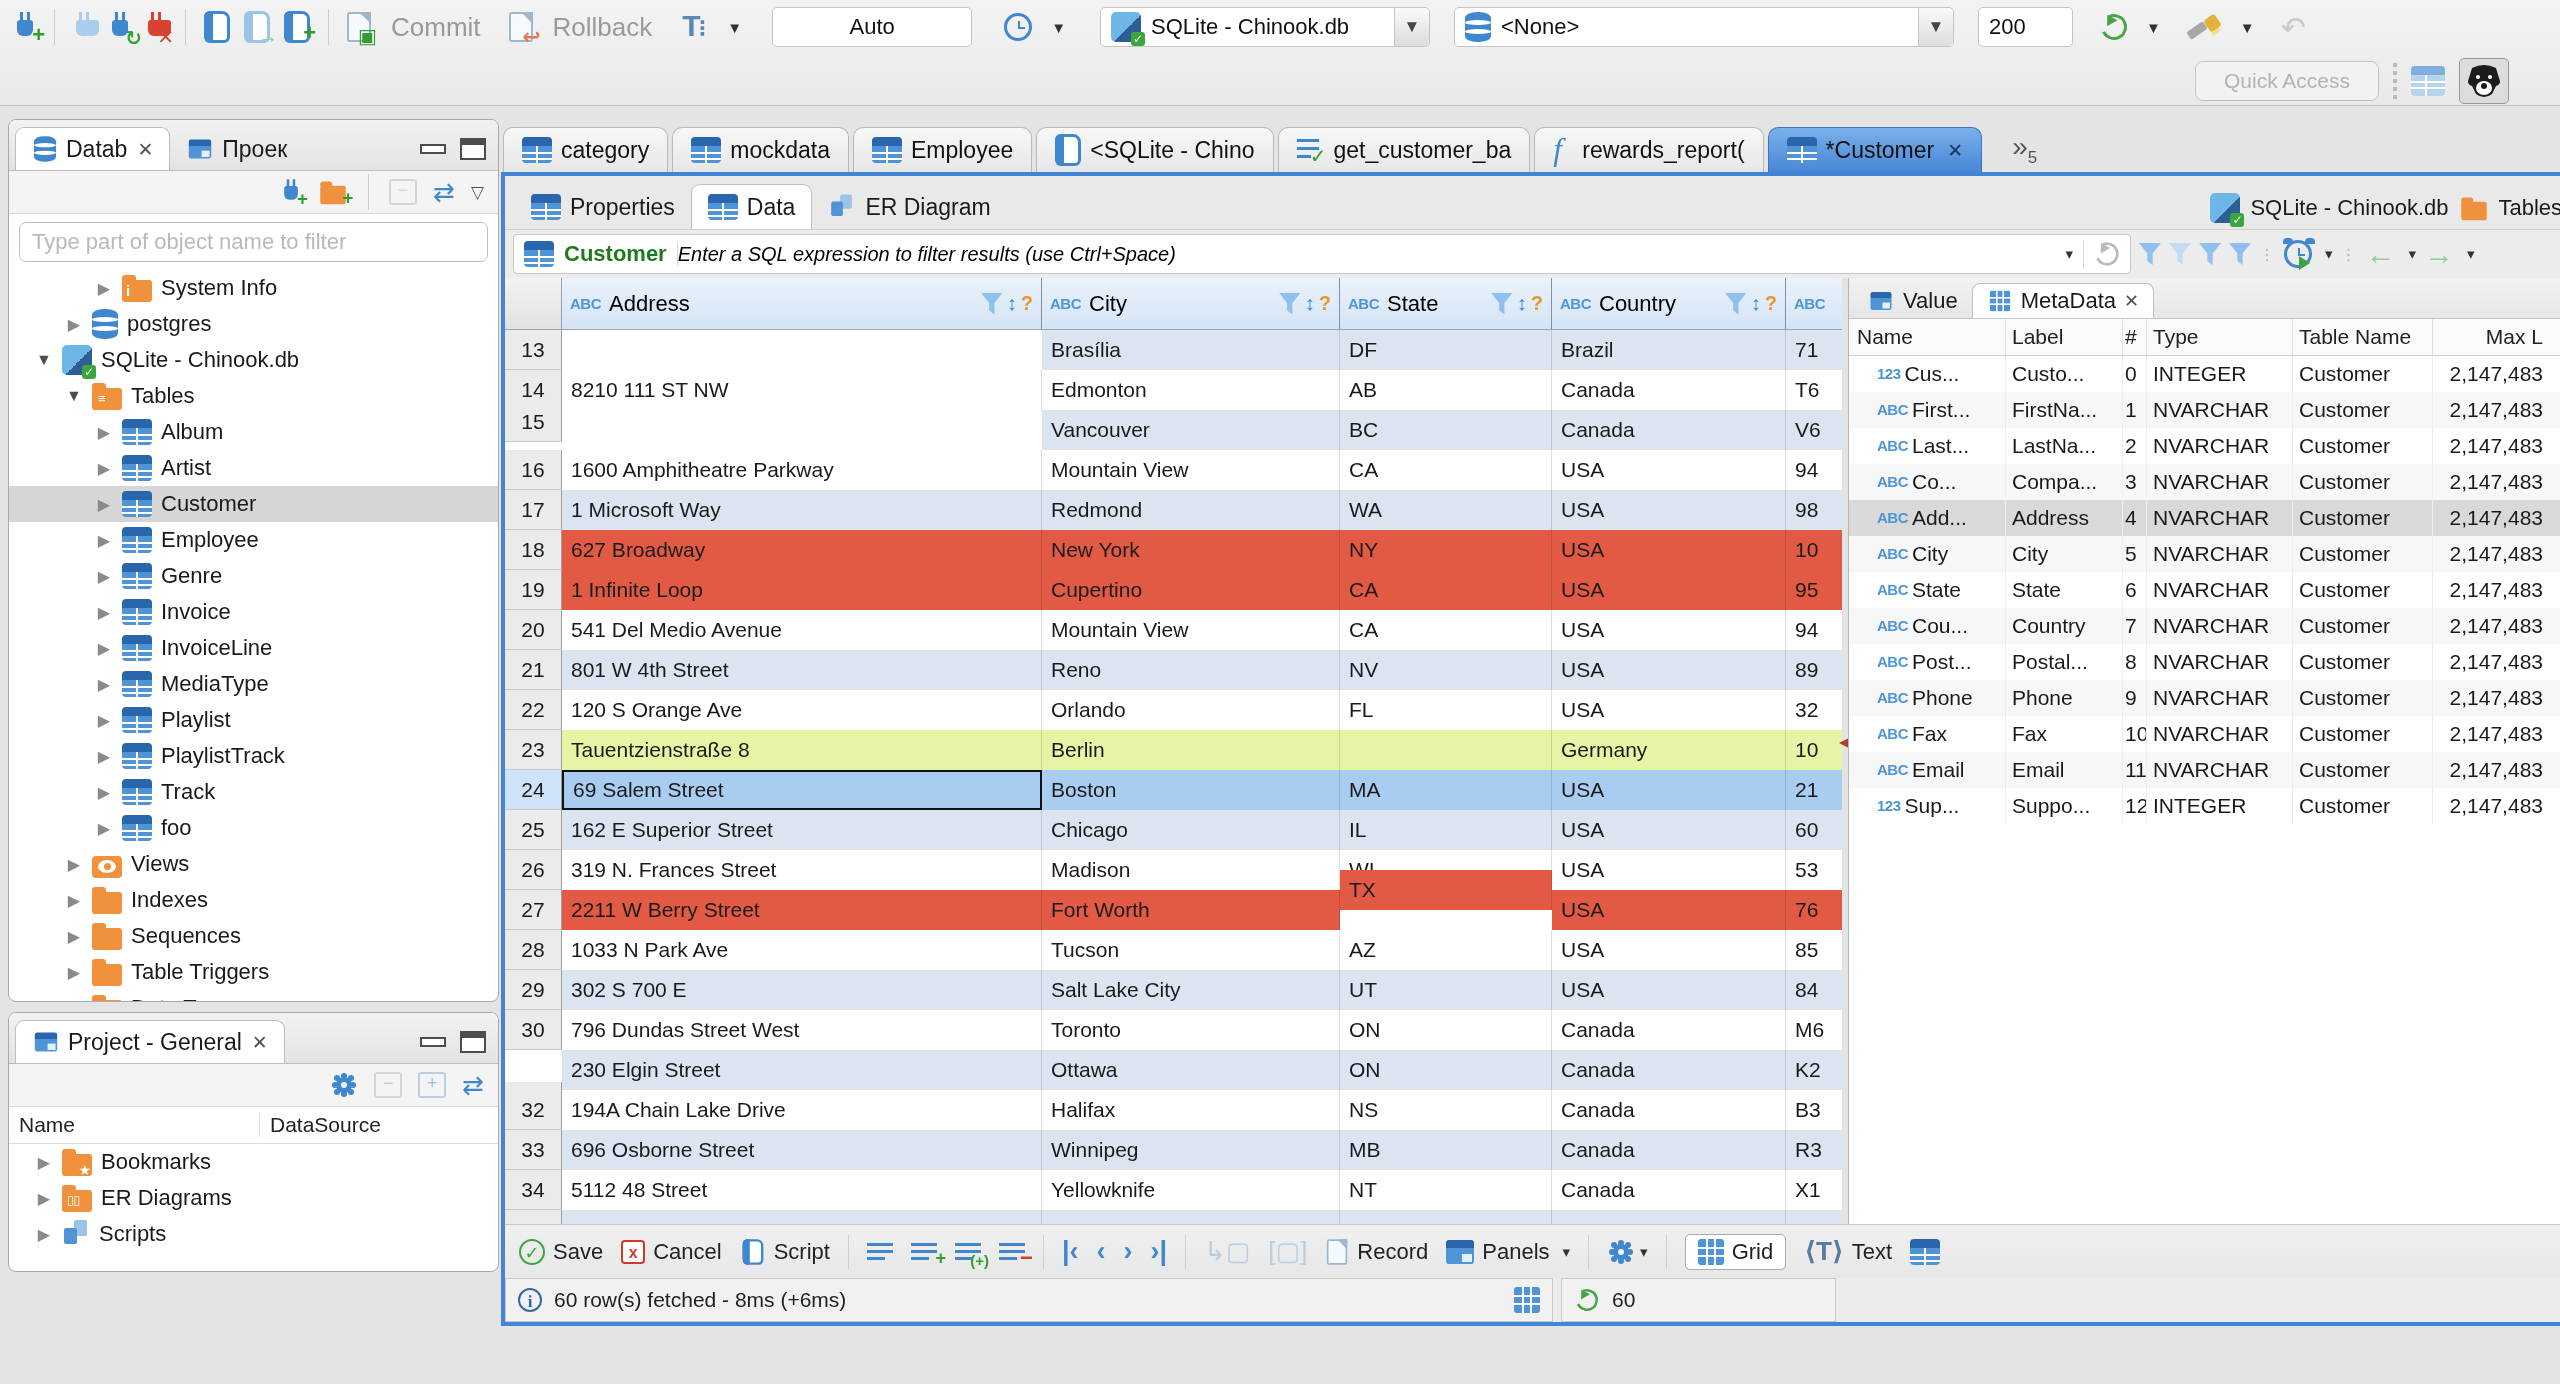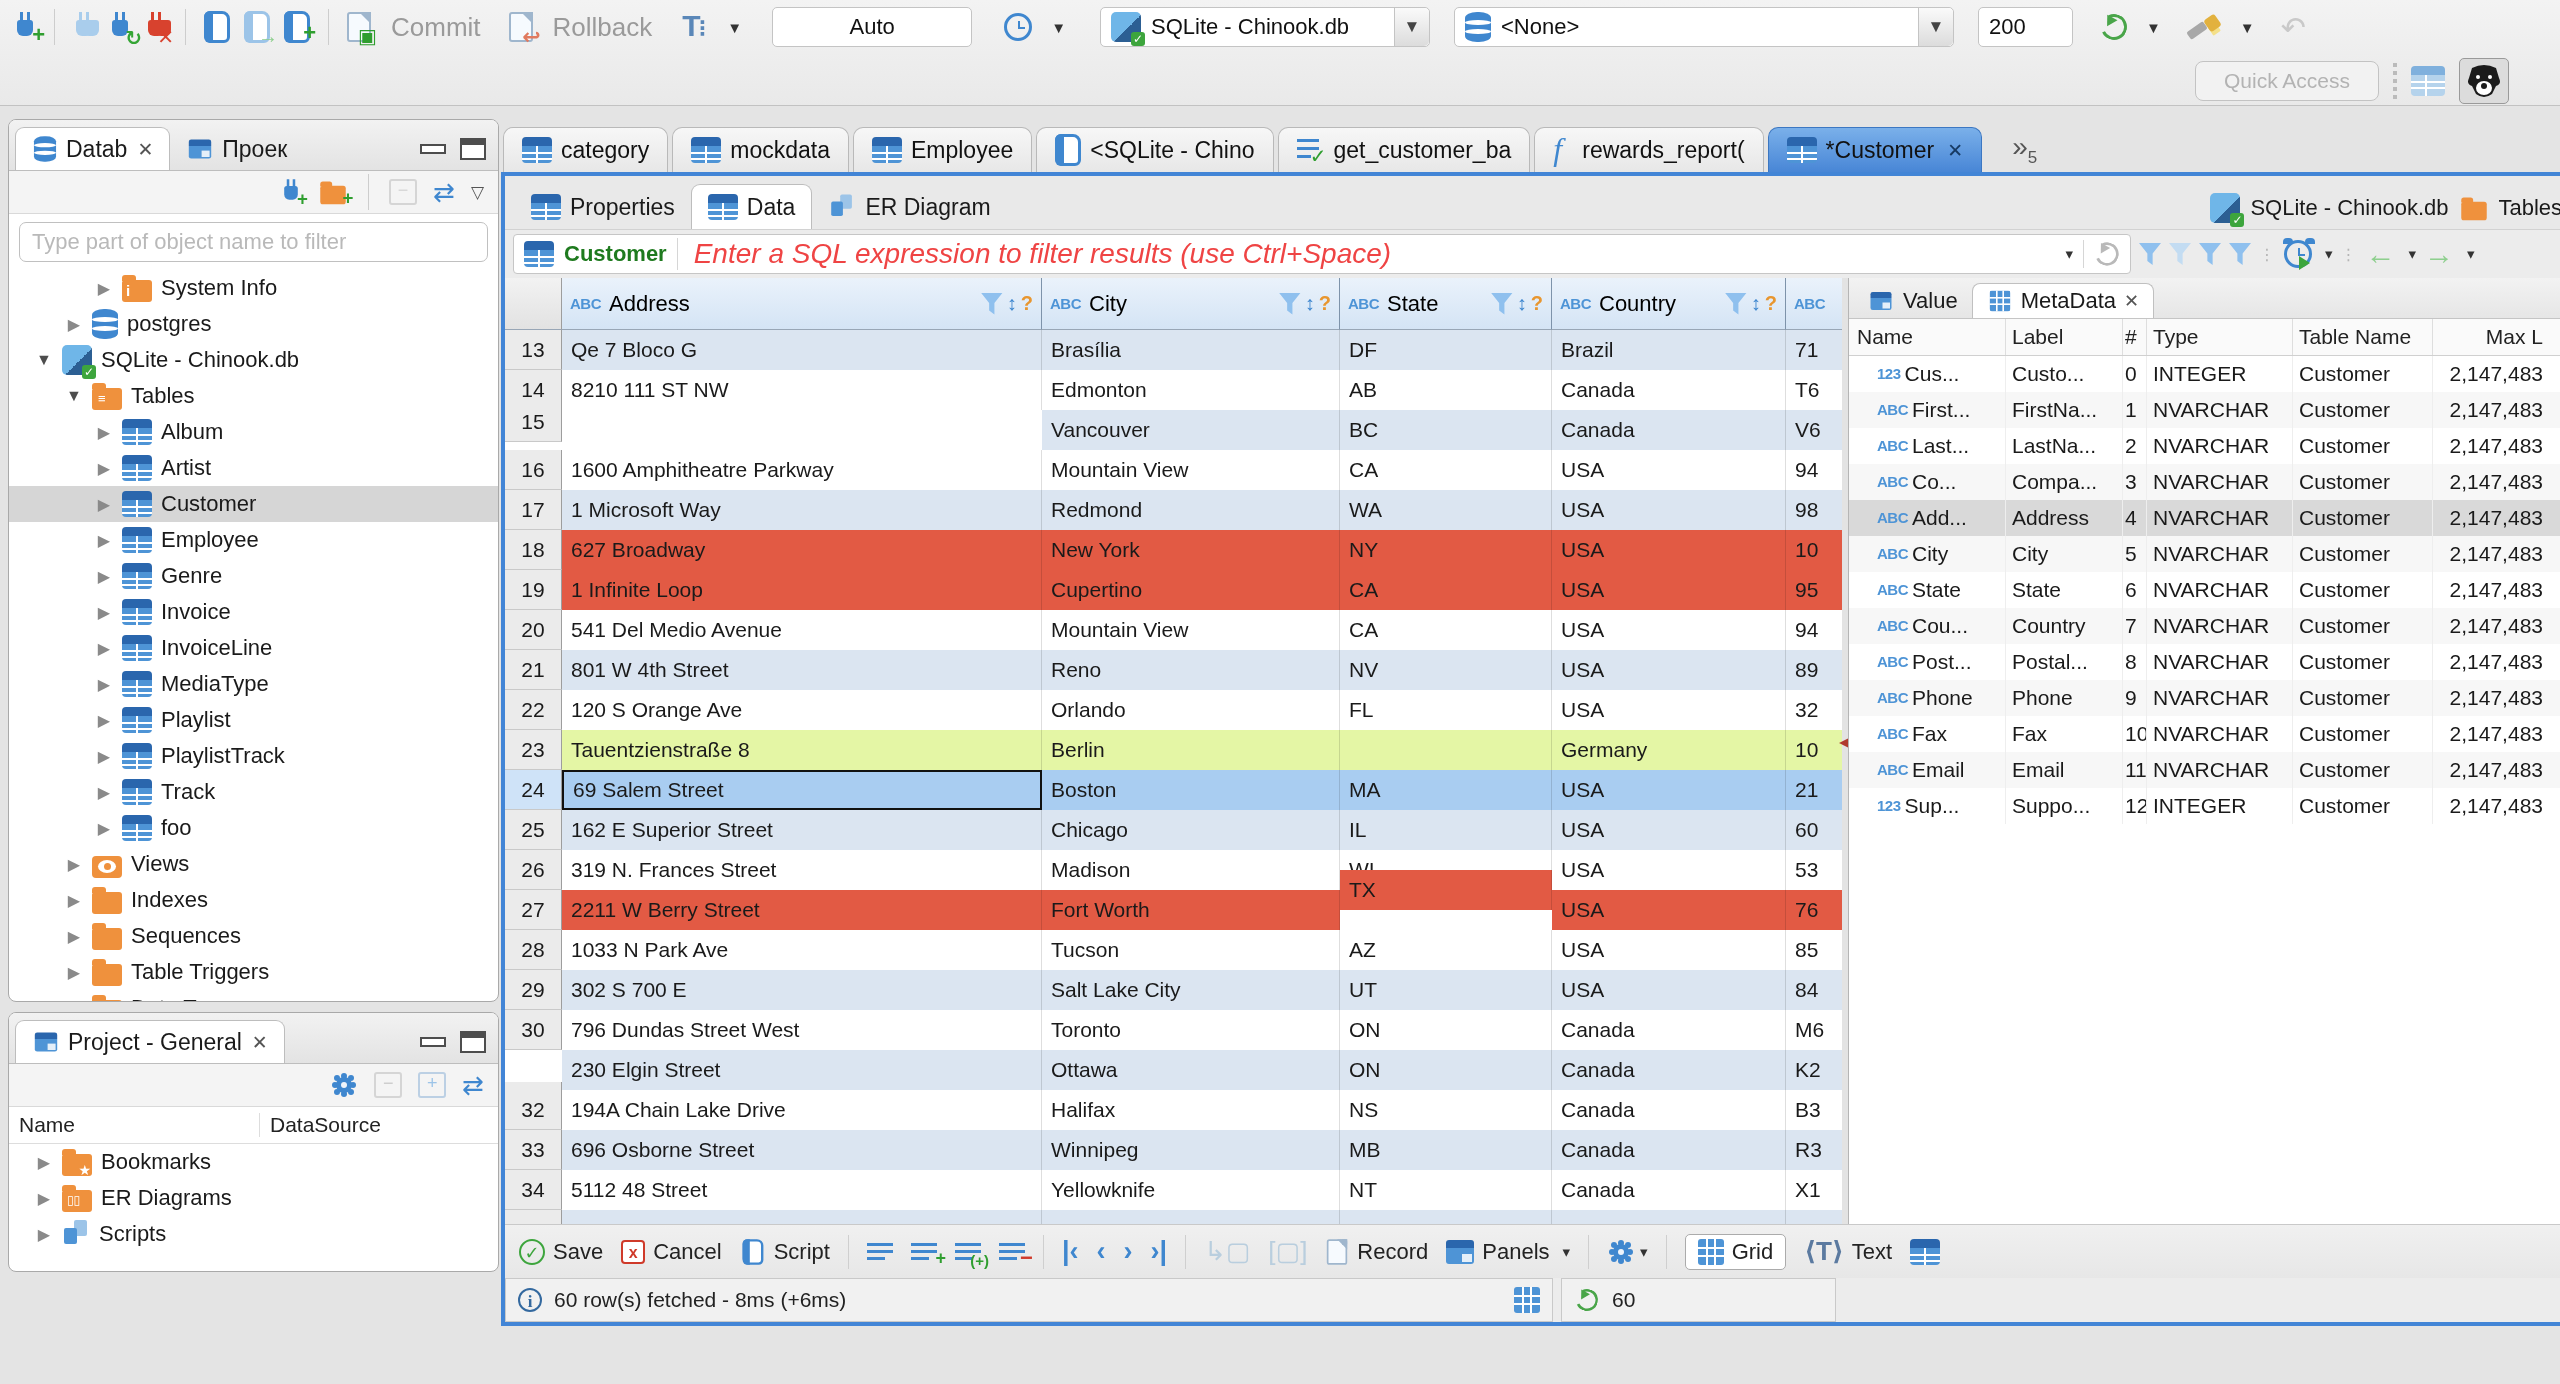--- a/index.html
+++ b/index.html
@@ -151,21 +151,21 @@
 
   #rstabs{position:absolute;left:0;top:0;right:0;height:54px;display:flex;align-items:flex-end;padding-left:10px;background:#e9e9e9;border-bottom:1px solid #d2d2d2;box-sizing:border-box;}
   .rstab{height:44px;display:flex;align-items:center;gap:9px;padding:0 16px;font-size:23px;border-radius:9px 9px 0 0;}
   .rstab.active{background:#fff;border:1px solid #bdbdbd;border-bottom:none;}
   #breadcrumb{margin-left:auto;display:flex;align-items:center;gap:10px;padding-right:16px;font-size:22px;padding-bottom:6px;}
   #breadcrumb .muted{color:#8d8d8d;}
 
   #filterbar{position:absolute;left:0;top:54px;right:0;height:48px;display:flex;align-items:center;padding:0 8px;box-sizing:border-box;gap:8px;}
   #filter-input{flex:0 0 auto;width:1618px;height:40px;background:#fff;border:1px solid #c6c6c6;border-radius:4px;display:flex;align-items:center;padding:0 10px;box-sizing:border-box;gap:10px;}
   #filter-entity{color:#1e7a1e;font-size:22px;font-weight:bold;}
-  #filter-ph{color:#ef4444;font-size:28px;font-style:italic;border-left:1px solid #d6d6d6;padding-left:16px;flex:1;white-space:nowrap;overflow:hidden;}
+  #filter-ph{color:#000000;font-size:20px;font-style:italic;border-left:1px solid #d6d6d6;padding-left:0;flex:1;white-space:nowrap;overflow:hidden;}
   .dots{color:#b5b5b5;font-size:16px;letter-spacing:1px;}
 
   
   #content{position:absolute;left:0;top:102px;right:0;bottom:98px;background:#fff;overflow:hidden;}
   #grid{position:absolute;left:0;top:0;width:1337px;height:100%;background:#fff;}
   .gh{position:absolute;top:0;height:52px;box-sizing:border-box;background:linear-gradient(#eaf2fb,#d4e4f5);border-right:1px solid #7e93aa;border-bottom:1px solid #98a6b6;display:flex;align-items:center;gap:8px;padding:0 8px;font-size:22px;color:#000;}
   .gh .icons{margin-left:auto;display:flex;align-items:center;gap:4px;}
   .gcell{position:absolute;height:40px;line-height:40px;font-size:21px;white-space:nowrap;overflow:hidden;box-sizing:border-box;border-right:1px solid rgba(0,0,0,0.13);padding-left:9px;}
   .gnum{position:absolute;width:57px;height:40px;line-height:40px;text-align:center;font-size:21px;background:#ebebeb;border-right:1px solid #9d9d9d;border-bottom:1px solid #c9c9c9;box-sizing:border-box;}
   .gnum-h{position:absolute;width:57px;height:52px;background:linear-gradient(#f2f2f2,#e2e2e2);border-right:1px solid #9d9d9d;border-bottom:1px solid #98a6b6;box-sizing:border-box;top:0;left:0;}
@@ -604,21 +604,20 @@
               <span class="icons">
                 <span class="ic ic-funnel"></span>
                 <span class="ic-sort">↕</span>
                 <span class="ic-help">?</span>
               </span>
             </div>
             <div class="gh" style="left: 1281px; width: 56px; border-right: none;">
               <span class="mini-type">ABC</span>
             </div>
             <div class="gnum" style="top: 52px;">13</div>
-            <div class="gcell" style="left: 57px; width: 480px; top: 52px; background: rgb(219, 229, 241);">Qe 7 Bloco G</div>
             <div class="gcell" style="left: 537px; width: 298px; top: 52px; background: rgb(219, 229, 241);">Brasília</div>
             <div class="gcell" style="left: 835px; width: 212px; top: 52px; background: rgb(219, 229, 241);">DF</div>
             <div class="gcell" style="left: 1047px; width: 234px; top: 52px; background: rgb(219, 229, 241);">Brazil</div>
             <div class="gcell" style="left: 1281px; width: 56px; top: 52px; border-right: none; background: rgb(219, 229, 241);">71</div>
             <div class="gnum" style="top: 92px;">14</div>
             <div class="gcell" style="left: 57px; width: 480px; top: 92px; background: rgb(255, 255, 255);">8210 111 ST NW</div>
             <div class="gcell" style="left: 537px; width: 298px; top: 92px; background: rgb(255, 255, 255);">Edmonton</div>
             <div class="gcell" style="left: 835px; width: 212px; top: 92px; background: rgb(255, 255, 255);">AB</div>
             <div class="gcell" style="left: 1047px; width: 234px; top: 92px; background: rgb(255, 255, 255);">Canada</div>
             <div class="gcell" style="left: 1281px; width: 56px; top: 92px; border-right: none; background: rgb(255, 255, 255);">T6</div>

